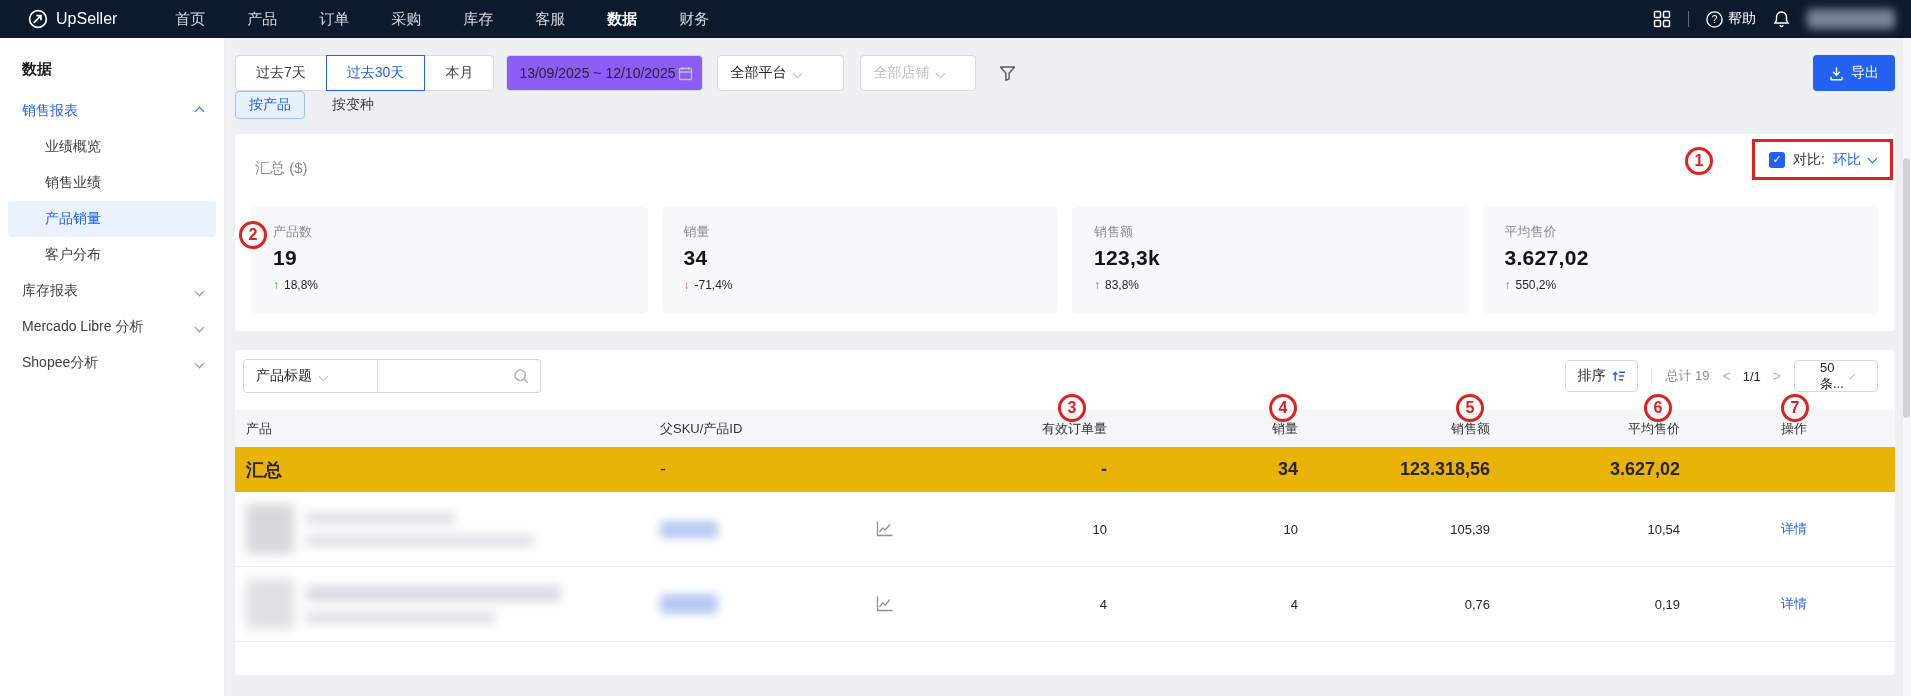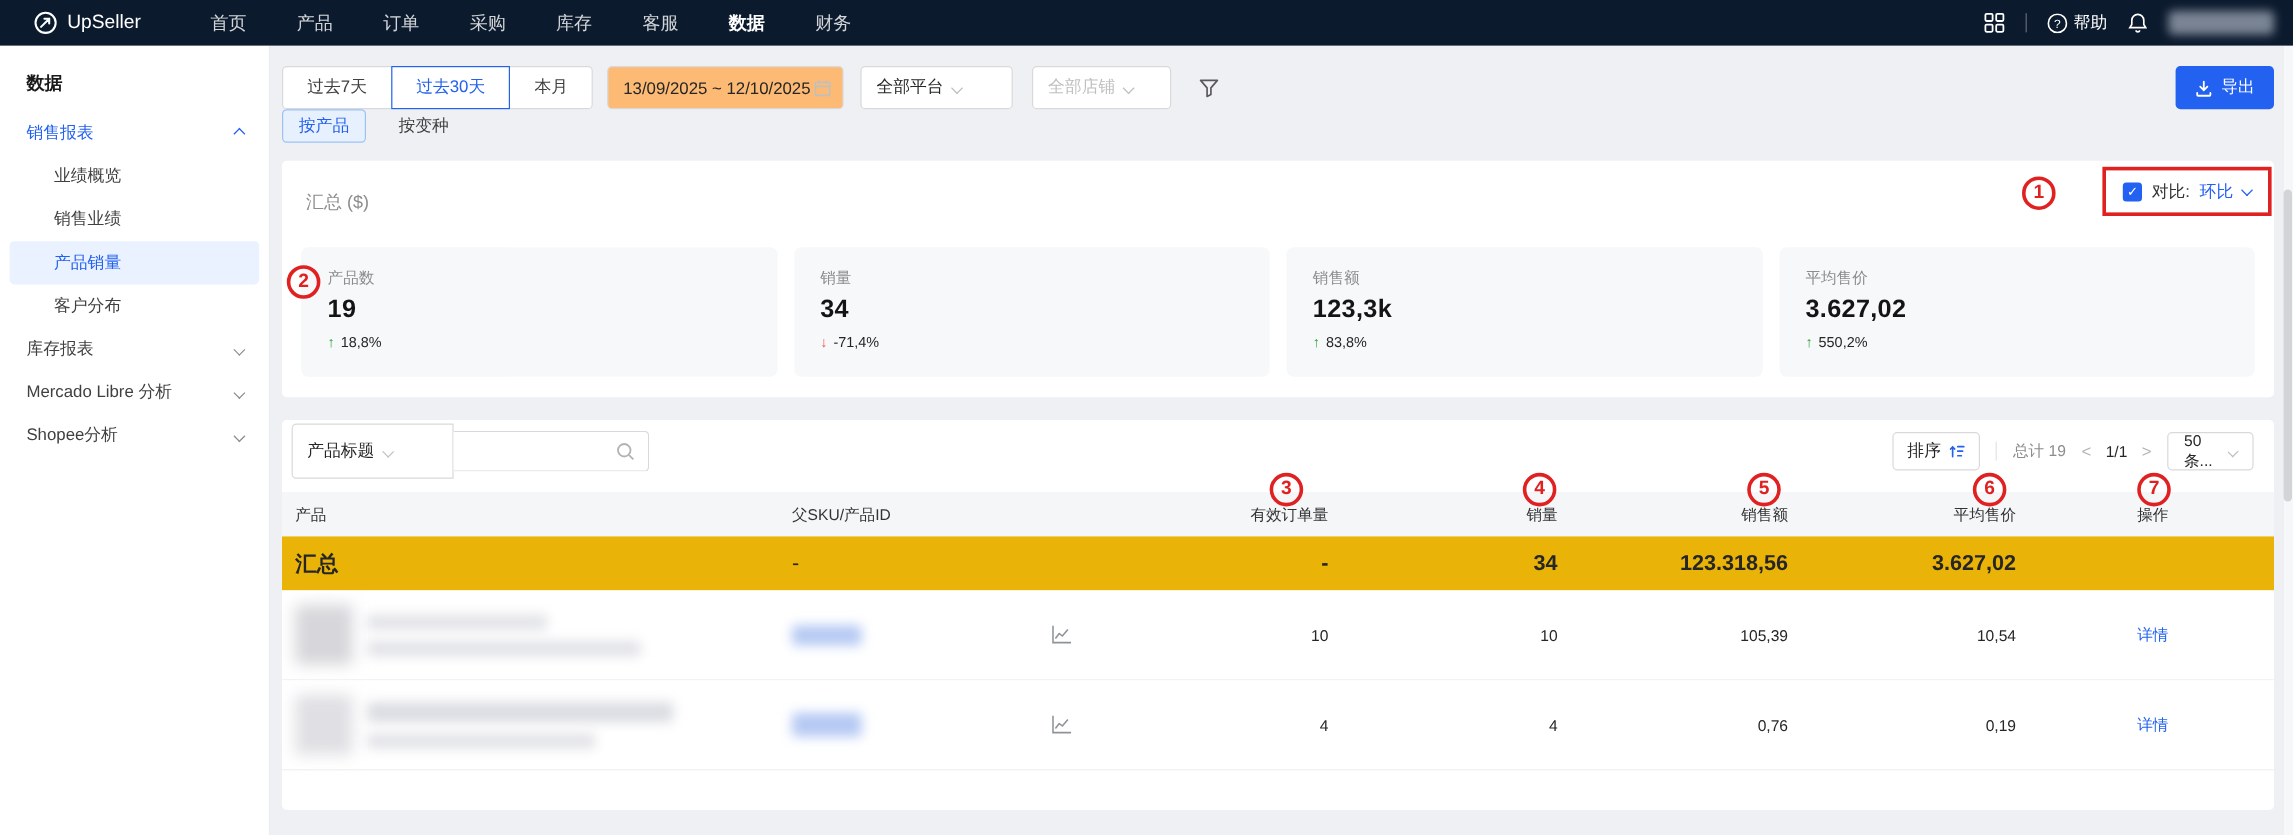--- a/index.html
+++ b/index.html
@@ -39,21 +39,21 @@
   .main { position:absolute; left:225px; top:38px; right:0; bottom:0; overflow:hidden; padding:0 16px 0 10px; }
 
   
   .filter-row { margin-top:17px; height:36px; display:flex; align-items:center; }
   .seg { display:flex; }
   .seg button { height:36px; padding:0 20px; background:#fff; border:1px solid #d9d9d9; font-size:14px;
                 color:#404040; cursor:pointer; margin-left:-1px; font-family:inherit; }
   .seg button:first-child { border-radius:4px 0 0 4px; margin-left:0; }
   .seg button:last-child { border-radius:0 4px 4px 0; }
   .seg button.active { border-color:#2361f0; color:#2361f0; position:relative; z-index:2; }
-  .date-box { height:36px; width:197px; margin-left:12px; background:#fdba74; border:1px solid #d9d9d9; border-radius:4px;
+  .date-box { height:36px; width:197px; margin-left:12px; background:#8b5cf6; border:1px solid #d9d9d9; border-radius:4px;
               display:flex; align-items:center; justify-content:space-between; padding:0 9px 0 12px; font-size:14px; color:#262626; }
   .sel { height:36px; background:#fff; border:1px solid #d9d9d9; border-radius:4px; display:flex; align-items:center;
          justify-content:flex-start; padding:0 12px; font-size:14px; color:#262626; cursor:pointer; }
   .sel .chev { color:#bfbfbf; margin-left:8px; }
   .sel.platform { width:127px; margin-left:14px; }
   .sel.shop { width:116px; margin-left:16px; color:#bfbfbf; }
   .funnel-btn { margin-left:22px; cursor:pointer; display:flex; align-items:center; }
   .export-btn { margin-left:auto; height:36px; padding:0 16px; background:#2361f0; color:#fff; border:none; border-radius:4px;
                 font-size:14px; display:flex; align-items:center; gap:7px; cursor:pointer; font-family:inherit; }
 
@@ -85,31 +85,31 @@
   .card .arrow.down { color:#ee5b5b; }
 
   
   .ann { position:absolute; width:28px; height:28px; border:3px solid #e02121; border-radius:50%;
          color:#e02121; font-weight:bold; font-size:16px; display:flex; align-items:center; justify-content:center;
          z-index:40; background:transparent; }
 
   
   .table-panel { margin-top:19px; height:325px; overflow:hidden; }
   .tbl-toolbar { margin:9px 17px 0 8px; height:34px; display:flex; align-items:center; }
-  .sel.field { width:135px; height:46px; border-radius:4px 0 0 4px; }
+  .sel.field { width:135px; height:34px; border-radius:4px 0 0 4px; }
   .search-input { width:163px; height:34px; border:1px solid #d9d9d9; border-left:none; border-radius:0 4px 4px 0;
                   background:#fff; display:flex; align-items:center; justify-content:flex-end; padding-right:10px; }
   .tb-right { margin-left:auto; display:flex; align-items:center; gap:13px; }
   .sort-btn { height:32px; border:1px solid #d9d9d9; border-radius:4px; background:#fff; display:flex; align-items:center;
               gap:7px; padding:0 11px; font-size:14px; color:#262626; cursor:pointer; font-family:inherit; }
   .tb-divider { width:1px; height:16px; background:#e3e3e3; }
   .tb-total { font-size:13px; color:#8c8c8c; }
   .pager { display:flex; align-items:center; gap:12px; font-size:13px; color:#262626; }
   .pg-arrow { color:#b3b3b3; font-size:14px; cursor:pointer; }
-  .sel.psize { width:72px; height:32px; padding:0 13px; font-size:13px; }
+  .sel.psize { width:84px; height:32px; padding:0 25px; font-size:13px; }
 
   .tgrid { display:grid; grid-template-columns:414px 215px 30px 202px 191px 192px 190px 1fr; align-items:center;
            padding-left:11px; }
   .tgrid .r { text-align:right; }
   .tgrid .act { text-align:right; padding-right:88px; }
   .tbl-header { margin-top:17px; height:37px; background:#f5f6f8; font-size:13px; color:#333; }
   .row-sum { height:45px; background:#eab308; font-size:18px; }
   .row-sum .b { font-weight:bold; }
   .trow { height:75px; background:#fff; border-bottom:1px solid #f0f0f2; font-size:13px; }
   .trow:first-of-type { border-top:1px solid #f0f0f2; }

